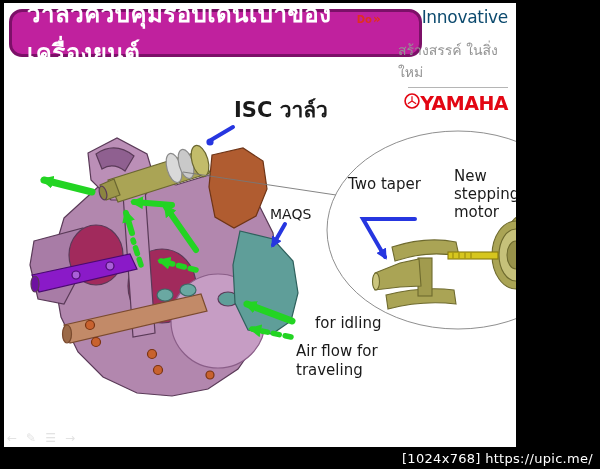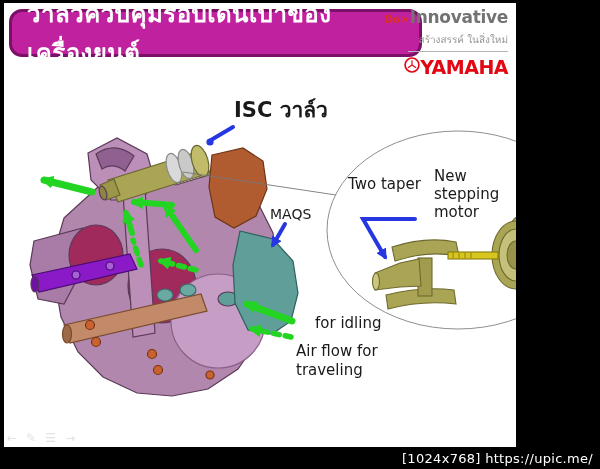--- a/index.html
+++ b/index.html
@@ -16,37 +16,37 @@
 
   .title-banner{position:absolute;left:5px;top:6px;width:413px;height:48px;
     background:var(--banner-bg);border:3px solid var(--banner-border);border-radius:13px;
     display:flex;align-items:center;padding-left:15px;
     color:#fff;font-size:24px;font-weight:bold;letter-spacing:.5px;}
 
   .brand-block{position:absolute;right:8px;top:6px;width:110px;display:flex;flex-direction:column;align-items:flex-end;}
   .do-row{display:flex;align-items:baseline;gap:1px;line-height:1;}
   .do-prefix{color:var(--do-red);font-size:10px;font-weight:600;}
   .do-chevron{color:var(--do-red);font-size:12px;font-weight:700;}
-  .do-name{color:#737373;font-size:17px;font-weight:700;letter-spacing:-.3px;}
-  .do-tagline{color:#949494;font-size:10px;margin-top:6px;}
+  .do-name{color:#0c4a6e;font-size:17px;font-weight:400;letter-spacing:-.3px;margin-left:40px;}
+  .do-tagline{color:#949494;font-size:14px;margin-top:13px;}
   .brand-divider{width:100px;border-top:1px solid #b5b5b5;margin:4px 0 4px 0;}
   .yamaha-row{display:flex;align-items:center;}
   .yamaha-word{color:var(--yamaha-red);font-size:19px;font-weight:800;letter-spacing:-.5px;}
 
   .ymjet{position:absolute;left:14px;top:62px;width:190px;text-align:center;}
   .ymjet-top{font-size:9px;letter-spacing:2px;color:#8a3a22;font-weight:600;white-space:nowrap;}
   .ymjet-word{font-size:31px;font-style:italic;font-weight:900;letter-spacing:-1px;
     color:var(--ymjet-orange);-webkit-text-stroke:1px #7a2610;line-height:1.05;}
   .ymjet-bottom{font-size:11px;color:#cc2d12;font-style:italic;}
 
   .lbl{position:absolute;color:#1a1a1a;line-height:1.2;}
   .lbl-isc{left:230px;top:95px;font-size:21px;font-weight:bold;text-align:right;}
   .lbl-maqs{left:266px;top:203px;font-size:14px;}
   .lbl-plunger{left:344px;top:172px;font-size:15px;line-height:1.3;}
-  .lbl-motor{left:430px;top:164px;font-size:15px;}
+  .lbl-motor{left:450px;top:164px;font-size:15px;}
   .lbl-idling{left:296px;top:311px;font-size:15px;margin-left:15px;}
   .lbl-travel{left:292px;top:339px;font-size:15px;line-height:1.25;}
 
   .diagram-svg{position:absolute;left:0;top:0;width:588px;height:444px;}
 
   .show-nav{position:absolute;left:3px;bottom:2px;display:flex;gap:9px;
     color:#e3e3e3;font-size:12px;}
   .show-nav span{cursor:pointer;}
 
   .footer-bar{position:absolute;left:0;bottom:0;width:600px;height:22px;background:#000;

